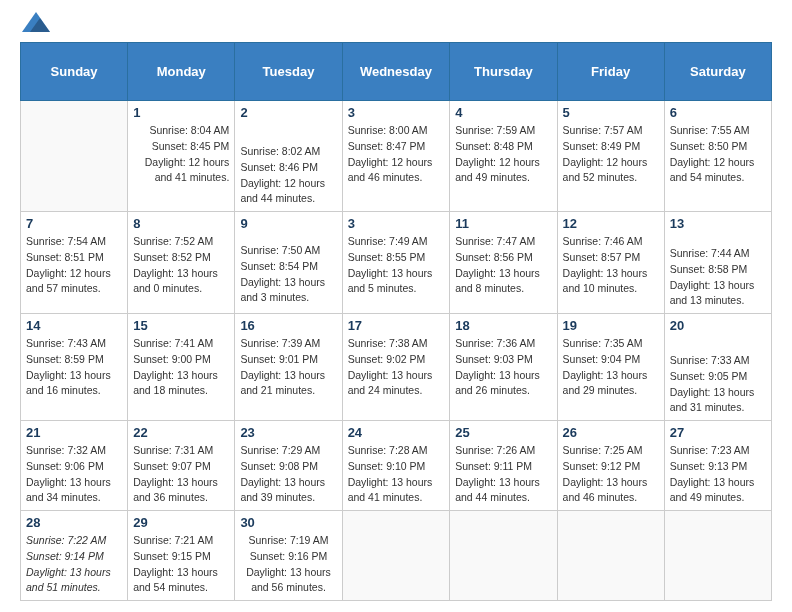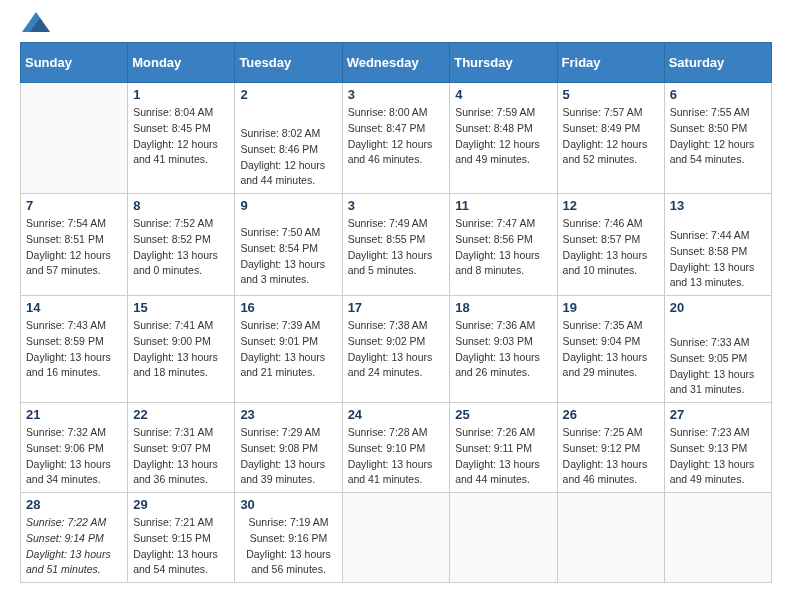--- a/index.html
+++ b/index.html
@@ -42,22 +42,22 @@
       color: #333;
     }
     .calendar {
       width: 100%;
       border-collapse: collapse;
       font-size: 11px;
     }
     .calendar th {
       background-color: #3a7fc1;
       color: #fff;
-      padding: 12px 4px;
-      text-align: left;
+      padding: 21px 4px;
+      text-align: center;
       font-size: 13px;
       font-weight: bold;
       border: 1px solid #2a6fa0;
     }
     .calendar td {
       border: 1px solid #ccc;
       vertical-align: top;
       padding: 4px 5px;
       width: 108px;
       min-height: 80px;
@@ -111,21 +111,21 @@
         <th>Thursday</th>
         <th>Friday</th>
         <th>Saturday</th>
       </tr>
   </thead>
   <tbody id="calendar-body">
   <tr>
         <td class="empty"></td>
         <td>
           <span class="day-num">1</span>
-          <div class="cell-text" style="white-space: pre-line;">Sunrise: 8:04 AM
+          <div class="cell-text" style="white-space: pre-line; text-align: right;">Sunrise: 8:04 AM
 Sunset: 8:45 PM
 Daylight: 12 hours
 and 41 minutes.</div>
         </td>
         <td>
           <span class="day-num">2</span>
           <div class="cell-text" style="white-space: pre-line; margin-top: 24px;">Sunrise: 8:02 AM
 Sunset: 8:46 PM
 Daylight: 12 hours
 and 44 minutes.</div>

